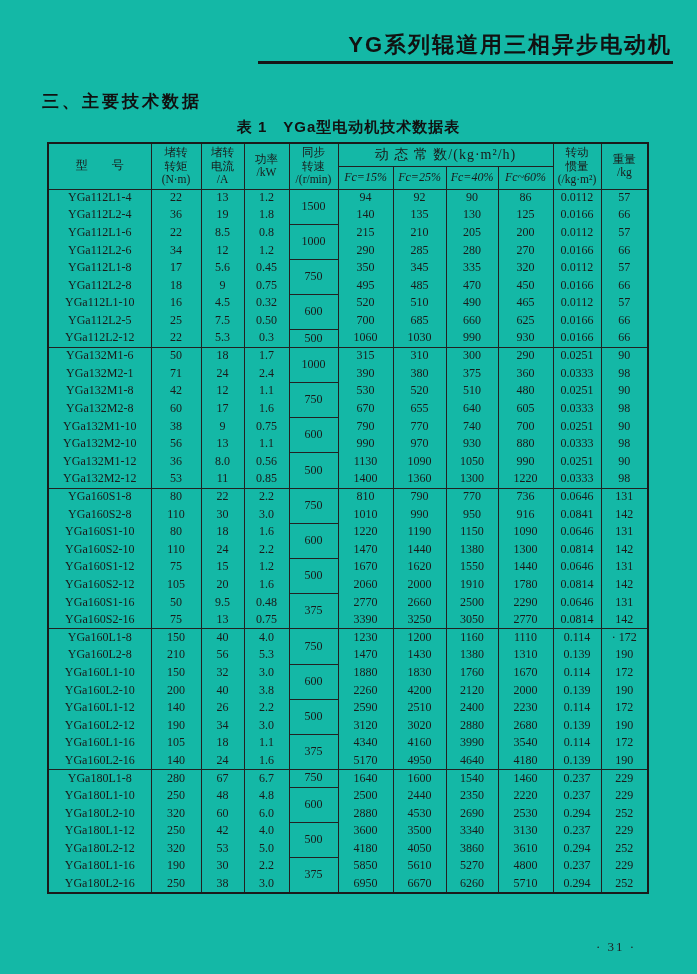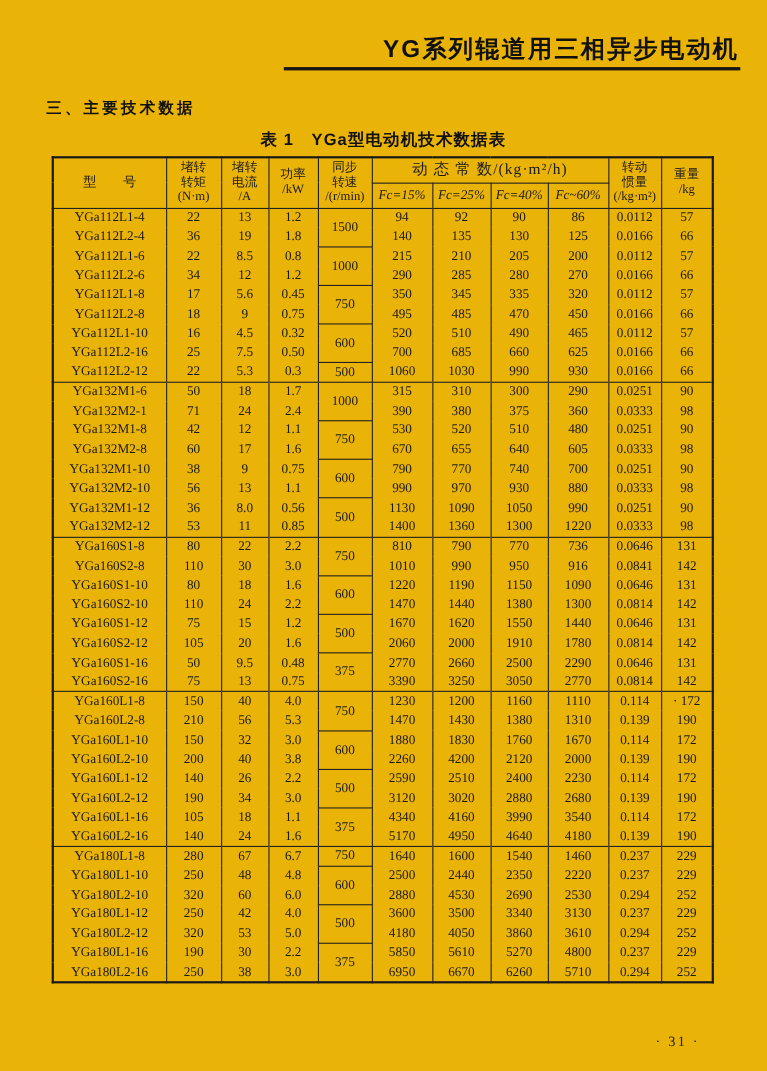--- a/index.html
+++ b/index.html
@@ -2,21 +2,21 @@
 <html><head>
 <meta charset="utf-8">
 <style>
   * { margin: 0; padding: 0; box-sizing: border-box; }
   html, body { background: #e8e8e8; }
   .page {
     position: relative;
     width: 697px;
     height: 974px;
     margin: 0 auto;
-    background: #eab308;
+    background: #14b8a6;
     font-family: "Liberation Serif", "DejaVu Serif", serif;
     color: #1a1a1a;
     overflow: hidden;
   }
   .doc-title {
     position: absolute;
     top: 30px;
     right: 25px;
     font-family: "Liberation Sans", "DejaVu Sans", sans-serif;
     font-weight: bold;
@@ -32,21 +32,21 @@
     right: 24px;
     height: 3px;
     background: #161616;
   }
   .section-heading {
     position: absolute;
     top: 90px;
     left: 42px;
     font-family: "Liberation Sans", "DejaVu Sans", sans-serif;
     font-weight: bold;
-    font-size: 14px;
+    font-size: 17px;
     letter-spacing: 3px;
     color: #111;
   }
   .table-caption {
     position: absolute;
     top: 118px;
     left: 0;
     width: 100%;
     text-align: center;
     font-family: "Liberation Sans", "DejaVu Sans", sans-serif;
@@ -232,21 +232,21 @@
           <td>0.32</td>
           <td class="speed" rowspan="2">600</td>
           <td>520</td>
           <td>510</td>
           <td>490</td>
           <td>465</td>
           <td>0.0112</td>
           <td>57</td>
         </tr>
         <tr>
-          <td class="model">YGa112L2-16</td>
+          <td class="model">YGa112L2-5</td>
           <td>25</td>
           <td>7.5</td>
           <td>0.50</td>
           <td>700</td>
           <td>685</td>
           <td>660</td>
           <td>625</td>
           <td>0.0166</td>
           <td>66</td>
         </tr>

